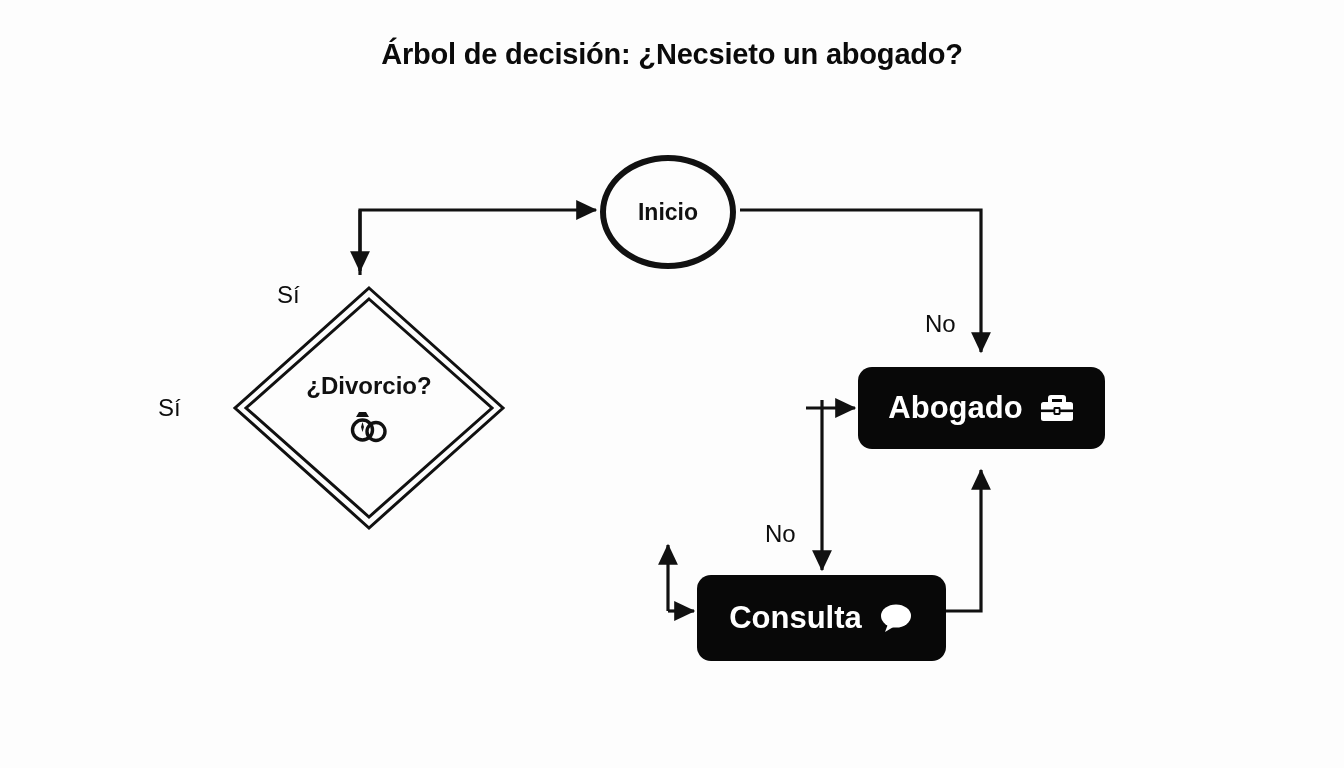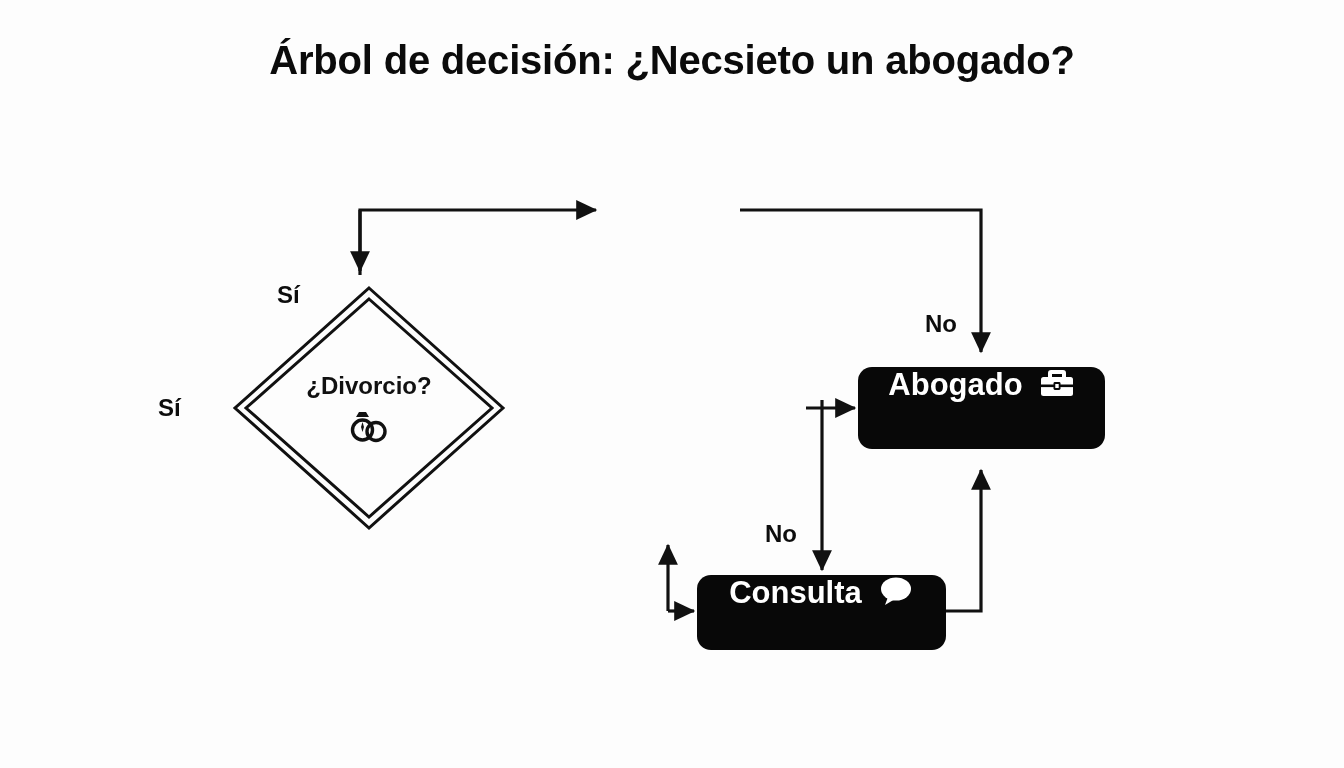--- a/index.html
+++ b/index.html
@@ -18,21 +18,21 @@
     background: #fdfdfd;
     overflow: hidden;
   }
   
   #title {
     position: absolute;
     left: 0;
     top: 38px;
     width: 1344px;
     text-align: center;
-    font-size: 40px;
+    font-size: 29px;
     font-weight: 700;
     color: #0b0b0b;
     letter-spacing: -0.2px;
     white-space: nowrap;
   }
   
   #edges {
     position: absolute;
     left: 0;
     top: 0;
@@ -92,37 +92,37 @@
     color: #111111;
   }
   .glyph-svg { display: inline-block; vertical-align: middle; }
   
   .pill {
     position: absolute;
     box-sizing: border-box;
     background: #080808;
     border-radius: 14px;
     display: flex;
-    align-items: flex-start;
+    align-items: center;
     justify-content: center;
     gap: 16px;
     padding: 0 26px;
   }
   .pill-label {
     font-size: 31px;
     font-weight: 700;
     color: #ffffff;
     white-space: nowrap;
   }
   .pill-icon { display: flex; align-items: center; }
   
   .edge-label {
     position: absolute;
     font-size: 24px;
-    font-weight: 700;
+    font-weight: 400;
     color: #0d0d0d;
     white-space: nowrap;
   }
 </style>
 </head>
 <body>
 
 <div id="canvas">
 
   <div id="title">Árbol de decisión: ¿Necsieto un abogado?</div>
@@ -154,20 +154,23 @@
     <g>
       <path d="M668,611 L668,545" fill="none" stroke="#111111" stroke-width="3.2" marker-end="url(#arrowhead)"></path>
       <path d="M668,611 L694,611" fill="none" stroke="#111111" stroke-width="3.2" marker-end="url(#arrowhead)"></path>
     </g>
 
     <g>
       <path d="M946,611 L981,611 L981,470" fill="none" stroke="#111111" stroke-width="3.2" marker-end="url(#arrowhead)"></path>
     </g>
   </svg>
 
+  <div class="start-node" style="left:600px; top:155px; width:136px; height:114px;">
+    <span class="node-label">Inicio</span>
+  </div>
 
   <div class="diamond-wrap" style="left:232px; top:285px; width:274px; height:246px;">
     <svg class="diamond-shape" width="274" height="246" viewBox="0 0 274 246">
       <polygon points="137,3 271,123 137,243 3,123" fill="#fdfdfd" stroke="#111111" stroke-width="3"></polygon>
       <polygon points="137,14 260,123 137,232 14,123" fill="none" stroke="#111111" stroke-width="3"></polygon>
     </svg>
     <div class="diamond-content">
       <div class="diamond-text">¿Divorcio?</div>
       <div class="diamond-icons">
         <svg class="glyph-svg" width="46" height="32" viewBox="0 0 46 32">
@@ -187,21 +190,21 @@
       <svg width="36" height="32" viewBox="0 0 36 32">
         <path d="M12 3 h12 a3 3 0 0 1 3 3 v4 h-4 V7 h-10 v3 h-4 V6 a3 3 0 0 1 3 -3 z" fill="#ffffff"></path>
         <rect x="2" y="10" width="32" height="19" rx="2.5" fill="#ffffff"></rect>
         <rect x="2" y="17.5" width="32" height="2.6" fill="#080808"></rect>
         <rect x="14.5" y="15" width="7" height="8" rx="1.4" fill="#080808"></rect>
         <rect x="16.3" y="17" width="3.4" height="4" fill="#ffffff"></rect>
       </svg>
     </span>
   </div>
 
-  <div class="pill" style="left:697px; top:575px; width:249px; height:75px;">
+  <div class="pill" style="left:697px; top:575px; width:249px; height:86px;">
     <span class="pill-label">Consulta</span>
     <span class="pill-icon">
       <svg width="36" height="32" viewBox="0 0 36 32">
         <ellipse cx="18" cy="14" rx="15" ry="11.5" fill="#ffffff"></ellipse>
         <path d="M10 22 L7 30 L17 24 Z" fill="#ffffff"></path>
       </svg>
     </span>
   </div>
 
   <div class="edge-label" style="left:277px; top:281px;">Sí</div>

